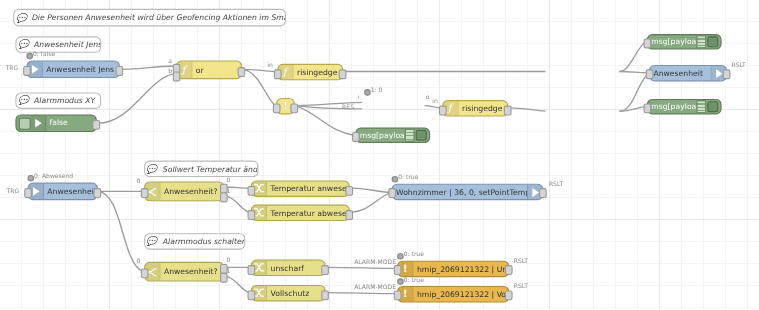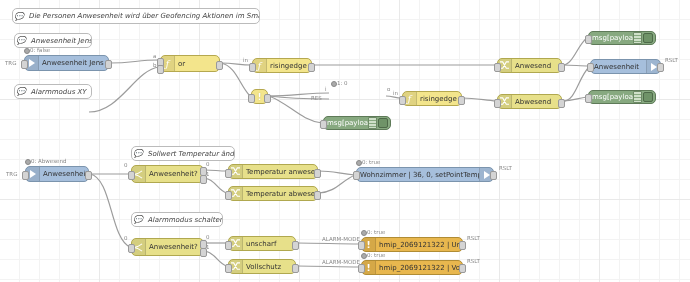--- a/index.html
+++ b/index.html
@@ -190,20 +190,28 @@
   <div class="plabel" style="left:5px;top:60px;">TRG</div>
   <div class="node ccu-blue" style="left:24px;top:55px;width:85px;height:16px;">
     <span class="icon-box dark">
         <span class="arrow-glyph"></span>
       </span>
     <span class="nlabel">Anwesenheit Jens</span>
     <span class="port in" style="top:4px;"></span>
     <span class="port out" style="top:4px;"></span>
   </div>
 
+  <div class="node inject" style="left:14px;top:104px;width:74px;height:16px;">
+    <span class="inject-btn"></span>
+    <span class="icon-box dark" style="border-radius:0;">
+        <span class="arrow-glyph"></span>
+      </span>
+    <span class="nlabel">false</span>
+    <span class="port out" style="top:4px;"></span>
+  </div>
 
   <div class="plabel" style="left:153px;top:53px;">a</div>
   <div class="plabel" style="left:153px;top:62px;">b</div>
   <div class="node func" style="left:160px;top:55px;width:60px;height:17px;">
     <span class="icon-box dark">
         <span class="fx">ƒ</span>
       </span>
     <span class="nlabel">or</span>
     <span class="port in" style="top:2px;"></span>
     <span class="port in" style="top:9px;"></span>
@@ -242,41 +250,21 @@
     <span class="port out" style="top:4px;"></span>
   </div>
 
   <div class="node debug" style="left:323px;top:116px;width:68px;height:14px;">
     <span class="nlabel" style="color:#fff;">msg[payload]</span>
     <span class="dbg-bars"></span>
     <span class="dbg-sq"></span>
     <span class="port in" style="top:3px;"></span>
   </div>
 
-  <div class="node change" style="left:497px;top:58px;width:65px;height:15px;">
-    <span class="icon-box dark">
-      <svg width="9" height="9" viewBox="0 0 10 10">
-          <path d="M0,1 L3,1 L7,8 L10,8 M0,8 L3,8 L7,1 L10,1" stroke="#fff" stroke-width="1.2" fill="none"></path>
-        </svg>
-    </span>
-    <span class="nlabel">Anwesend</span>
-    <span class="port in" style="top:4px;"></span>
-    <span class="port out" style="top:4px;"></span>
-  </div>
-
-  <div class="node change" style="left:497px;top:94px;width:65px;height:15px;">
-    <span class="icon-box dark">
-      <svg width="9" height="9" viewBox="0 0 10 10">
-          <path d="M0,1 L3,1 L7,8 L10,8 M0,8 L3,8 L7,1 L10,1" stroke="#fff" stroke-width="1.2" fill="none"></path>
-        </svg>
-    </span>
-    <span class="nlabel">Abwesend</span>
-    <span class="port in" style="top:4px;"></span>
-    <span class="port out" style="top:4px;"></span>
-  </div>
+
 
   <div class="node debug" style="left:588px;top:31px;width:68px;height:14px;">
     <span class="nlabel" style="color:#fff;">msg[payload]</span>
     <span class="dbg-bars"></span>
     <span class="dbg-sq"></span>
     <span class="port in" style="top:3px;"></span>
   </div>
 
   <div class="plabel" style="left:665px;top:57px;">RSLT</div>
   <div class="node ccu-blue" style="left:590px;top:59px;width:71px;height:15px;">

